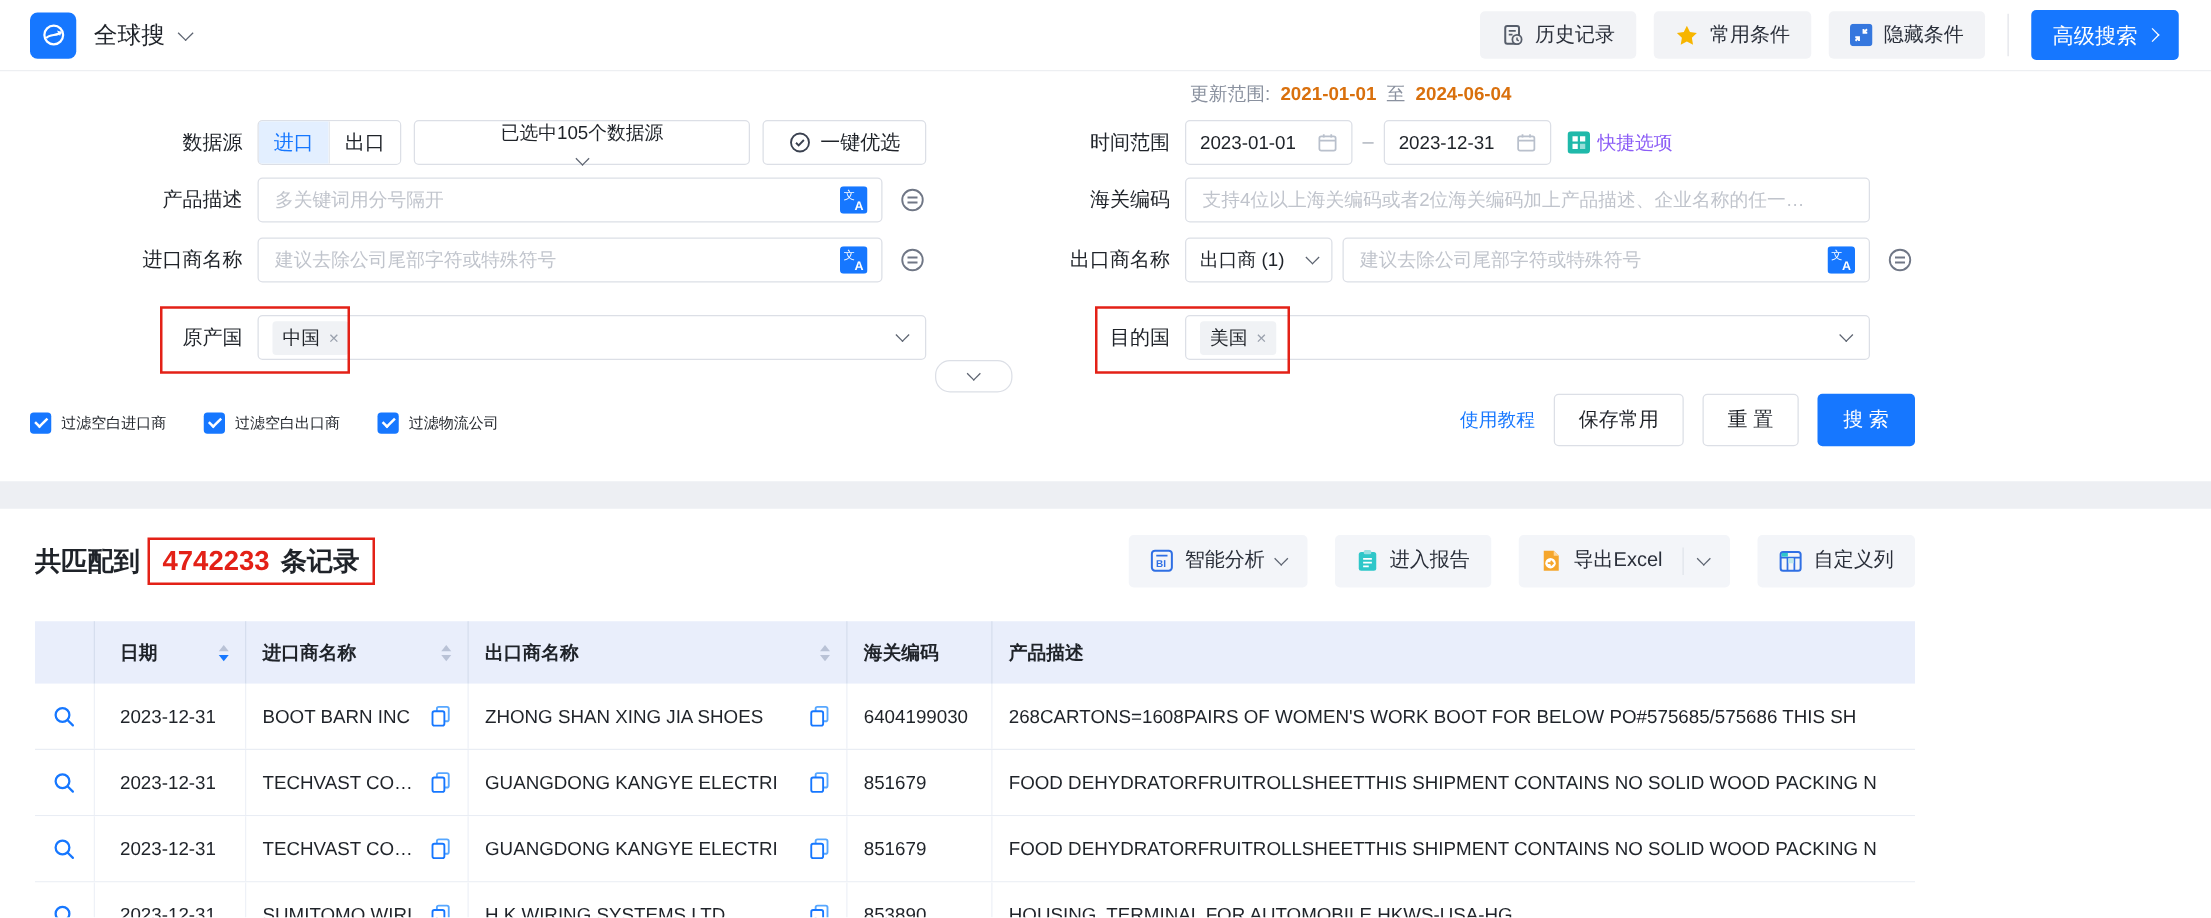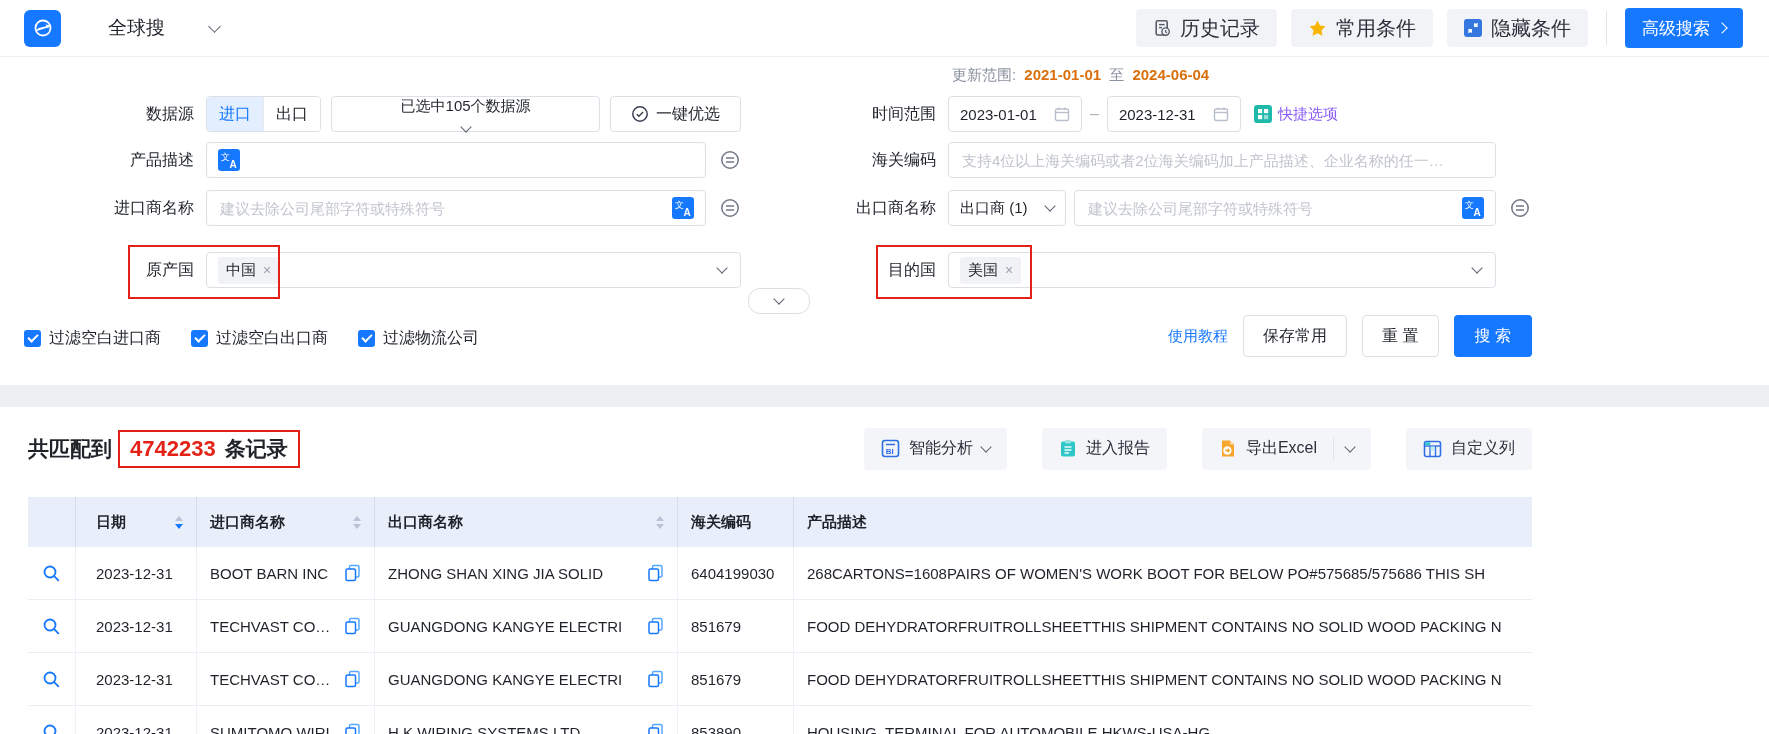--- a/index.html
+++ b/index.html
@@ -1,32 +1,32 @@
 <!DOCTYPE html>
 <html><head>
 <meta charset="utf-8">
 <style>
   html,body{margin:0;padding:0;background:#fff;}
   .page{position:relative;width:1769px;height:734px;overflow:hidden;background:#fff;
         font-family:"Liberation Sans","DejaVu Sans",sans-serif;color:#1f2329;}
 
   
   .topbar{height:57px;display:flex;align-items:center;padding:0 26px 0 24px;
-          border-bottom:1px solid #edeff2;box-sizing:border-box;gap:33px;}
+          border-bottom:1px solid #edeff2;box-sizing:border-box;}
   .logo{width:37px;height:37px;border-radius:6px;background:#1677ff;display:flex;
         align-items:center;justify-content:center;flex:0 0 auto;}
   .app-name{font-size:19px;margin-left:14px;font-weight:500;}
   .chev{display:inline-block;width:8px;height:8px;border-right:1.7px solid #5c6370;
         border-bottom:1.7px solid #5c6370;transform:rotate(45deg);margin-top:-4px;}
   .chev.sm{width:7px;height:7px;}
   .chev.right{transform:rotate(-45deg);border-color:#fff;margin-top:0;}
   .app-chev{margin-left:12px;}
   .topbar-right{margin-left:auto;display:flex;align-items:center;gap:14px;}
   .tb-btn{display:flex;align-items:center;gap:9px;height:38px;padding:0 17px;
-          background:#f2f3f6;border:none;border-radius:4px;font-size:20px;color:#2a2f3a;
+          background:#f2f3f6;border:none;border-radius:4px;font-size:16px;color:#2a2f3a;
           font-family:inherit;cursor:pointer;}
   .tb-divider{width:1px;height:34px;background:#e2e4e9;margin:0 4px;}
   .adv-btn{display:flex;align-items:center;gap:8px;height:40px;padding:0 17px;background:#1677ff;
            border:none;border-radius:4px;color:#fff;font-size:17px;font-family:inherit;cursor:pointer;}
 
   
   .search-panel{position:relative;height:328px;}
   .update-range{position:absolute;left:952px;top:9px;font-size:15px;color:#8a919f;}
   .ur-date{color:#d9700d;font-weight:bold;margin:0 4px;}
   .frow{position:absolute;left:24px;width:1508px;height:36px;display:flex;align-items:center;}
@@ -66,40 +66,40 @@
   .rf-origin{left:128px;top:188px;width:148px;height:50px;}
   .rf-dest{left:876px;top:188px;width:152px;height:50px;}
   .collapse-pill{position:absolute;left:748px;top:231px;width:60px;height:24px;border:1px solid #dcdfe6;
                  border-radius:12px;background:#fff;display:flex;align-items:center;justify-content:center;cursor:pointer;}
   .cbx-row{position:absolute;left:24px;top:263px;display:flex;align-items:center;gap:30px;height:36px;}
   .cbx{display:flex;align-items:center;gap:8px;cursor:pointer;}
   .cbx-box{width:17px;height:17px;border-radius:3px;background:#1677ff;display:flex;
            align-items:center;justify-content:center;}
   .cbx-box::after{content:"";width:8px;height:4px;border-left:2px solid #fff;border-bottom:2px solid #fff;
                   transform:rotate(-45deg);margin-bottom:2px;}
-  .cbx-lbl{font-size:16px;}
+  .cbx-lbl{font-size:12px;}
   .actions{position:absolute;right:237px;top:257px;height:44px;display:flex;align-items:center;gap:15px;}
   .link{color:#1677ff;font-size:15px;cursor:pointer;}
   .ghost-btn{height:42px;padding:0 19px;background:#fff;border:1px solid #dcdfe6;border-radius:4px;
              font-size:16px;font-family:inherit;color:#1f2329;cursor:pointer;}
   .primary-btn{height:42px;padding:0 21px;background:#1677ff;border:none;border-radius:4px;
                font-size:16px;font-family:inherit;color:#fff;cursor:pointer;}
 
   
   .band{height:22px;background:#edeff3;}
   .results-panel{background:#fff;}
   .results-head{display:flex;align-items:center;justify-content:space-between;
                 margin:18px 237px 0 28px;height:47px;}
   .summary{display:flex;align-items:center;}
   .sum-prefix{font-size:21px;font-weight:bold;}
   .count-frame{display:inline-flex;align-items:baseline;gap:9px;border:2px solid #e32117;
                padding:3px 10px;margin-left:6px;}
   .count{color:#e32117;font-size:22px;font-weight:bold;}
   .unit{font-size:21px;font-weight:bold;}
-  .toolbar{display:flex;align-items:center;gap:35px;}
+  .toolbar{display:flex;align-items:center;gap:22px;}
   .tool-btn{display:flex;align-items:center;gap:9px;height:42px;padding:0 17px;background:#f3f5f9;
             border:none;border-radius:4px;font-size:16px;color:#2a2f3a;font-family:inherit;cursor:pointer;}
   .tool-btn .chev{border-color:#5c6370;}
   .tb-sep{width:1px;height:22px;background:#dfe3ea;margin:0 3px 0 7px;}
 
   
   .table{margin:25px 0 0 28px;width:1504px;font-size:15px;}
   .tr{display:flex;align-items:stretch;}
   .thead{background:#e9eefb;height:50px;font-weight:bold;}
   .tbody-row{height:52px;border-bottom:1px solid #e9edf4;background:#fff;}
@@ -233,20 +233,21 @@
             <span>快捷选项</span>
           </div>
         </div>
       </div>
     </div>
 
     <div class="frow r2">
       <div class="lab-l">产品描述</div>
       <div class="fld-l">
         <div class="box inp-wrap">
+          <input class="txt" placeholder="多关键词用分号隔开" style="">
           <span class="suffix-ico">
             <svg width="22" height="22" viewBox="0 0 22 22">
               <rect width="22" height="22" rx="3" fill="#1677ff"></rect>
               <text x="3" y="10.5" font-size="9" fill="#fff">文</text>
               <text x="11.5" y="19" font-size="10" font-weight="bold" fill="#fff">A</text>
             </svg>
           </span>
         </div>
         <span class="excl">
           <svg width="22" height="22" viewBox="0 0 22 22">
@@ -468,21 +469,21 @@
         <div class="cell c2">
           <span class="name-txt">BOOT BARN INC</span>
           <span class="copy">
             <svg width="17" height="18" viewBox="0 0 17 18">
               <rect x="5.5" y="1.5" width="9.5" height="11.5" rx="1.5" fill="none" stroke="#57a7ff" stroke-width="1.5"></rect>
               <rect x="2" y="5" width="9.5" height="11.5" rx="1.5" fill="#fff" stroke="#1677ff" stroke-width="1.5"></rect>
             </svg>
           </span>
         </div>
         <div class="cell c3">
-          <span class="name-txt">ZHONG SHAN XING JIA SOLID</span>
+          <span class="name-txt">ZHONG SHAN XING JIA SHOES</span>
           <span class="copy">
             <svg width="17" height="18" viewBox="0 0 17 18">
               <rect x="5.5" y="1.5" width="9.5" height="11.5" rx="1.5" fill="none" stroke="#57a7ff" stroke-width="1.5"></rect>
               <rect x="2" y="5" width="9.5" height="11.5" rx="1.5" fill="#fff" stroke="#1677ff" stroke-width="1.5"></rect>
             </svg>
           </span>
         </div>
         <div class="cell c4">6404199030</div>
         <div class="cell c5">268CARTONS=1608PAIRS OF WOMEN'S WORK BOOT FOR BELOW PO#575685/575686 THIS SH</div>
       </div>

